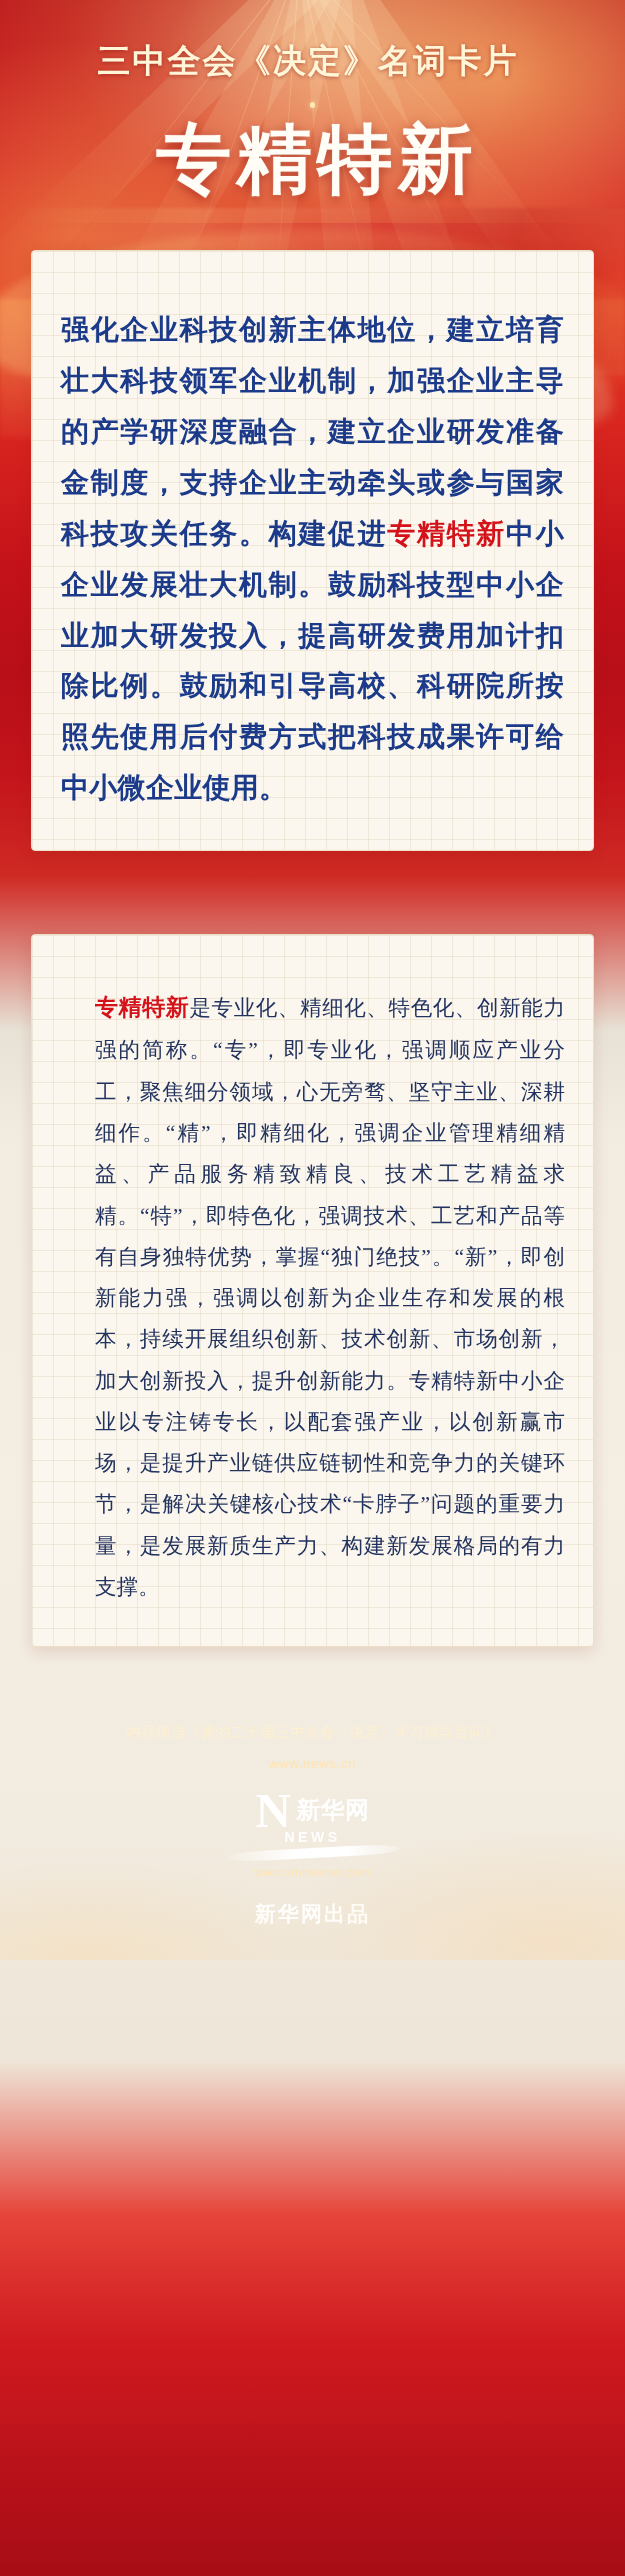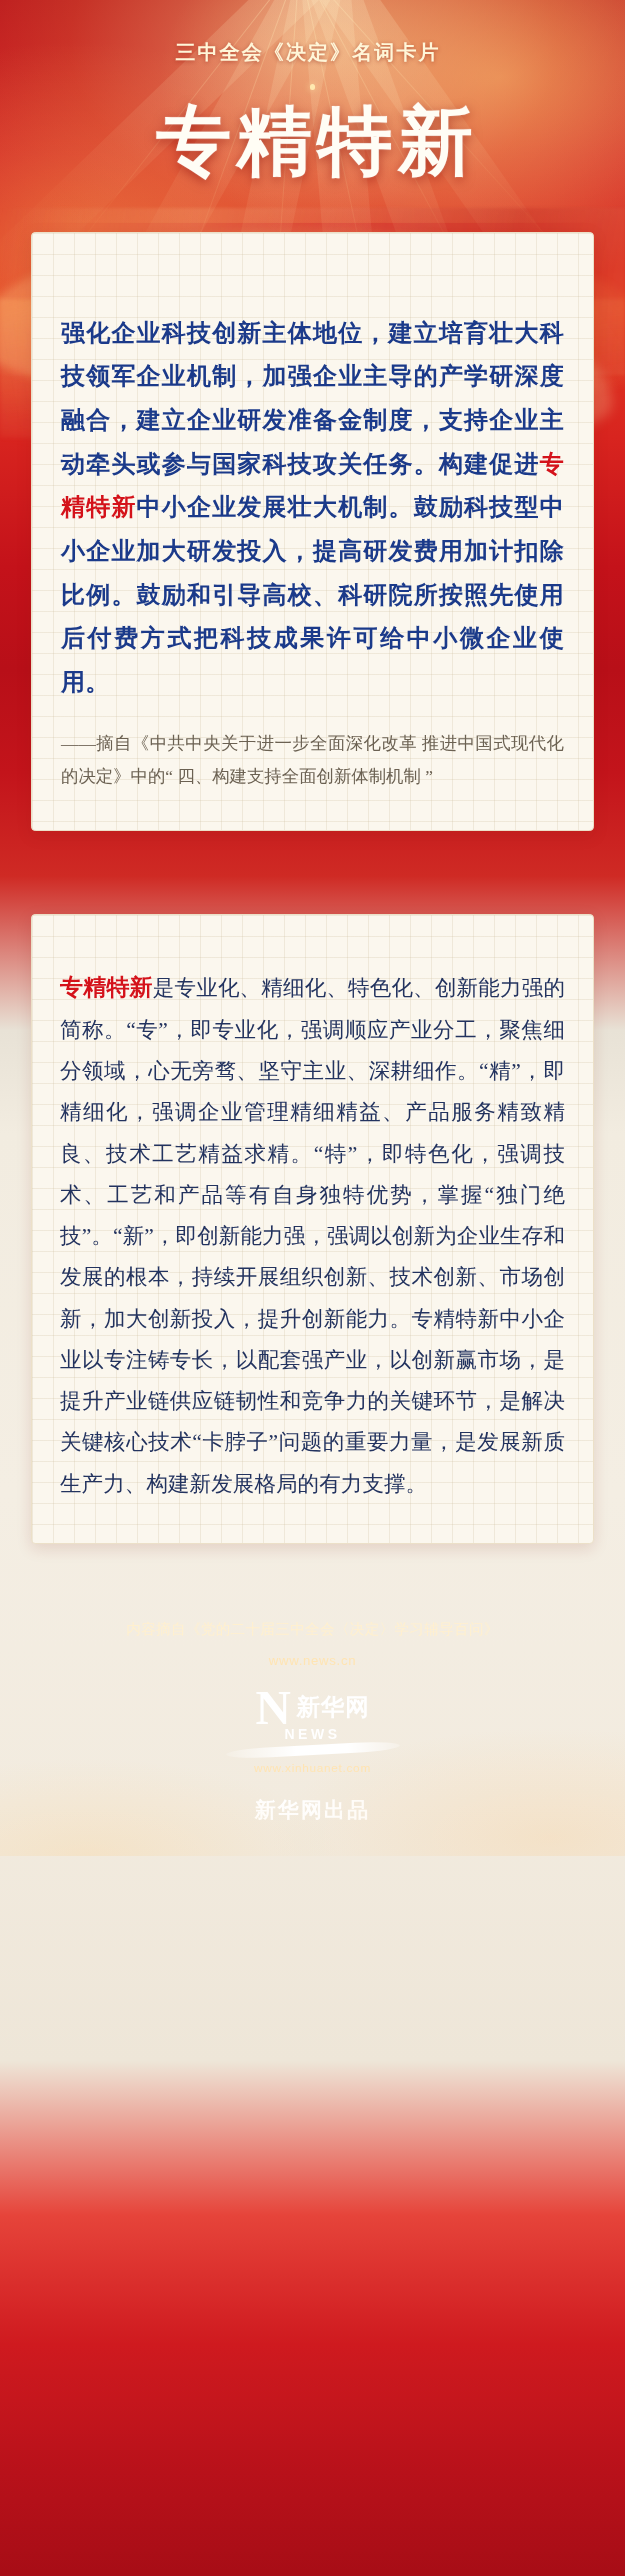--- a/index.html
+++ b/index.html
@@ -61,21 +61,21 @@
 
   
   .header {
     position: relative;
     padding: 39px 0 0 0;
     text-align: center;
   }
   .kicker {
     font-family: "Liberation Serif", serif;
     font-weight: bold;
-    font-size: 20px;
+    font-size: 33px;
     letter-spacing: 2.1px;
     color: #fff6d8;
     text-shadow: 0 1.4px 4.2px rgba(120,0,0,0.45);
     padding-right: 9px;
   }
   .dot-sep {
     margin: 18px auto 7px;
     width: 5.6px; height: 5.6px;
     border-radius: 50%;
     background: #ffe9b0;
@@ -136,47 +136,47 @@
     color: #c4121a;
     white-space: nowrap;
   }
   .ribbon .bdot {
     width: 6.3px; height: 6.3px; border-radius: 50%;
     background: #c4121a;
     flex: 0 0 auto;
   }
 
   .body-text {
-    font-family: Liberation Sans, sans-serif;
+    font-family: Liberation Serif, serif;
     color: #1b3a8a;
     font-weight: bold;
-    font-size: 24px;
+    font-size: 28px;
     line-height: 1.82;
     letter-spacing: 0.3px;
     text-align: justify;
-    margin-top: 24px;
   }
   .body-text .hl { color: #d4121a; }
 
   .source {
     margin-top: 23.6px;
     font-family: "Liberation Serif", serif;
     color: #6b6152;
     font-size: 17.4px;
     line-height: 1.9;
     text-align: justify;
   }
 
   .body-text2 {
     font-family: "Liberation Serif", serif;
     color: #23335f;
     font-size: 21.5px;
     line-height: 1.92;
     text-align: justify;
     letter-spacing: 0.1px;
+    margin-left: 35px;
   }
   .body-text2 .lead {
     color: #d4121a;
     font-weight: bold;
     font-size: 23px;
   }
 
   
   .footer {
     position: relative;
@@ -286,21 +286,20 @@
   <div class="silk s2"></div>
 
   <div class="header">
     <div class="kicker">三中全会《决定》名词卡片</div>
     <div class="dot-sep"></div>
     <div class="main-title">专精特新</div>
   </div>
 
   <div class="card c1">
     <div class="body-text"><span>强化企业科技创新主体地位，建立培育壮大科技领军企业机制，加强企业主导的产学研深度融合，建立企业研发准备金制度，支持企业主动牵头或参与国家科技攻关任务。构建促进</span><span class="hl">专精特新</span><span>中小企业发展壮大机制。鼓励科技型中小企业加大研发投入，提高研发费用加计扣除比例。鼓励和引导高校、科研院所按照先使用后付费方式把科技成果许可给中小微企业使用。</span></div>
-    <div class="source">——摘自《中共中央关于进一步全面深化改革  推进中国式现代化的决定》中的“ 四、构建支持全面创新体制机制 ”</div>
   </div>
 
   <div class="card c2">
     <div class="body-text2"><span class="lead">专精特新</span><span>是专业化、精细化、特色化、创新能力强的简称。“专”，即专业化，强调顺应产业分工，聚焦细分领域，心无旁骛、坚守主业、深耕细作。“精”，即精细化，强调企业管理精细精益、产品服务精致精良、技术工艺精益求精。“特”，即特色化，强调技术、工艺和产品等有自身独特优势，掌握“独门绝技”。“新”，即创新能力强，强调以创新为企业生存和发展的根本，持续开展组织创新、技术创新、市场创新，加大创新投入，提升创新能力。专精特新中小企业以专注铸专长，以配套强产业，以创新赢市场，是提升产业链供应链韧性和竞争力的关键环节，是解决关键核心技术“卡脖子”问题的重要力量，是发展新质生产力、构建新发展格局的有力支撑。</span></div>
   </div>
 
   <div class="footer">
     <div class="footer-deco"></div>
     <div class="note">内容摘自《党的二十届三中全会〈决定〉学习辅导百问》</div>
     <div class="site">www.news.cn</div>

